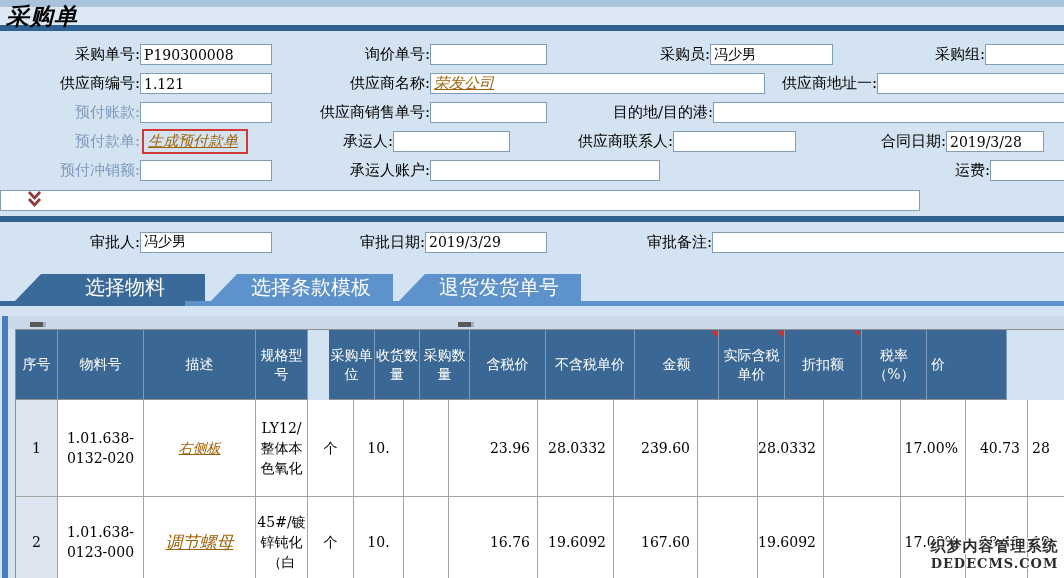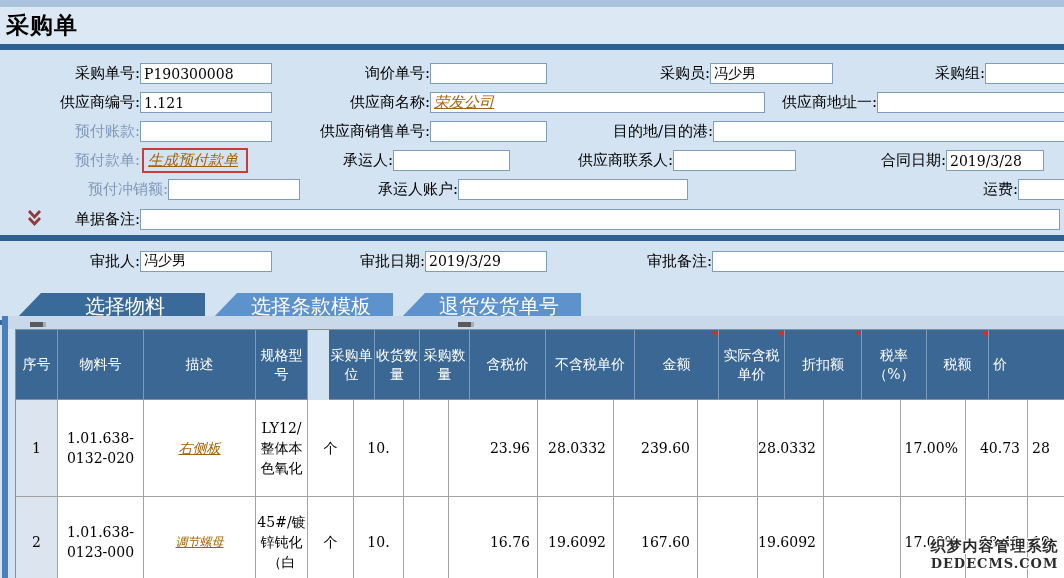--- a/index.html
+++ b/index.html
@@ -3,21 +3,21 @@
 <meta charset="utf-8">
 <style>
   html,body{margin:0;padding:0;}
   body{
     width:1064px;height:578px;overflow:hidden;position:relative;
     background:#d4e3f1;
     font-family:"DejaVu Serif","Liberation Serif",serif;
     color:#000;
   }
   .topstrip{height:7px;background:#a9c3dc;}
-  .titlebar{height:37px;background:#dce9f5;display:flex;align-items:center;}
+  .titlebar{height:18px;background:#dce9f5;display:flex;align-items:center;font-style:italic;}
   .titlebar h1{font-size:23px;font-weight:bold;margin:0 0 0 6px;letter-spacing:1px;}
   .hdiv{height:6px;background:#2e6090;}
   .formarea{padding-top:9px;}
   .frow{display:flex;align-items:center;height:29px;position:relative;}
   .lb{font-size:15px;text-align:right;white-space:nowrap;flex:0 0 auto;}
   .muted{color:#7e99bb;}
   .ipt{
     height:19px;background:#fff;border:1px solid #7f9db9;
     font-size:14px;font-family:inherit;padding:0 3px;flex:0 0 auto;
     box-sizing:content-box;
@@ -120,36 +120,35 @@
     </span>
     <span class="lb" style="width:145px">承运人:</span>
     <input class="ipt" style="width: 109px;" value="">
     <span class="lb" style="width:163px">供应商联系人:</span>
     <input class="ipt" style="width: 115px;" value="">
     <span class="lb" style="width:150px">合同日期:</span>
     <input class="ipt" style="width: 90px;" value="2019/3/28">
   </div>
 
   <div class="frow">
-    <span class="lb muted" style="width:168px">预付冲销额:</span>
+    <span class="lb muted" style="width:140px">预付冲销额:</span>
     <input class="ipt" style="width: 124px;" value="">
     <span class="lb" style="width:158px">承运人账户:</span>
     <input class="ipt" style="width: 222px;" value="">
     <span class="lb" style="width:330px">运费:</span>
     <input class="ipt" style="width: 90px;" value="">
   </div>
 
   <div class="frow" style="height:31px">
     <span class="chev">
       <svg width="17" height="18" viewBox="0 0 17 18">
         <path d="M3 2 L8.5 8 L14 2" fill="none" stroke="#8e3b3b" stroke-width="2.8"></path>
         <path d="M3 9 L8.5 15 L14 9" fill="none" stroke="#8e3b3b" stroke-width="2.8"></path>
       </svg>
     </span>
-    <span class="lb" style="width:140px">单据备注:</span>
     <input class="ipt" style="width: 912px;" value="">
   </div>
 </div>
 
 <div class="hdiv"></div>
 
 <div class="frow" style="height:40px">
   <span class="lb" style="width:140px">审批人:</span>
   <input class="ipt" style="width: 124px;" value="冯少男">
   <span class="lb" style="width:153px">审批日期:</span>
@@ -212,24 +211,20 @@
           <span>实际含税单价</span>
           <span class="flag"></span>
         </div>
         <div class="tc hd" style="width: 77px; height: 70px;">
           <span>折扣额</span>
           <span class="flag"></span>
         </div>
         <div class="tc hd" style="width: 65px; height: 70px;">
           <span>税率（%）</span>
         </div>
-        <div class="tc hd" style="width: 62px; height: 70px;">
-          <span>税额</span>
-          <span class="flag"></span>
-        </div>
         <div class="tc hd all" style="width: 80px; height: 70px;">
           <span>价</span>
         </div>
       </div>
       <div class="trow">
         <div class="tc seq" style="width: 42px; height: 97px;">
           <span>1</span>
         </div>
         <div class="tc" style="width: 86px; height: 97px;">
           <span>1.01.638-0132-020</span>
@@ -278,21 +273,21 @@
         </div>
       </div>
       <div class="trow">
         <div class="tc seq" style="width: 42px; height: 90px;">
           <span>2</span>
         </div>
         <div class="tc" style="width: 86px; height: 90px;">
           <span>1.01.638-0123-000</span>
         </div>
         <div class="tc" style="width: 112px; height: 90px;">
-          <a class="lnk" href="#" style="font-size: 12px;">调节螺母</a>
+          <a class="lnk" href="#" style="font-size: 17px;">调节螺母</a>
         </div>
         <div class="tc" style="width: 52px; height: 90px;">
           <span>45#/镀锌钝化（白</span>
         </div>
         <div class="tc" style="width: 46px; height: 90px;">
           <span>个</span>
         </div>
         <div class="tc" style="width: 50px; height: 90px;">
           <span>10.</span>
         </div>

